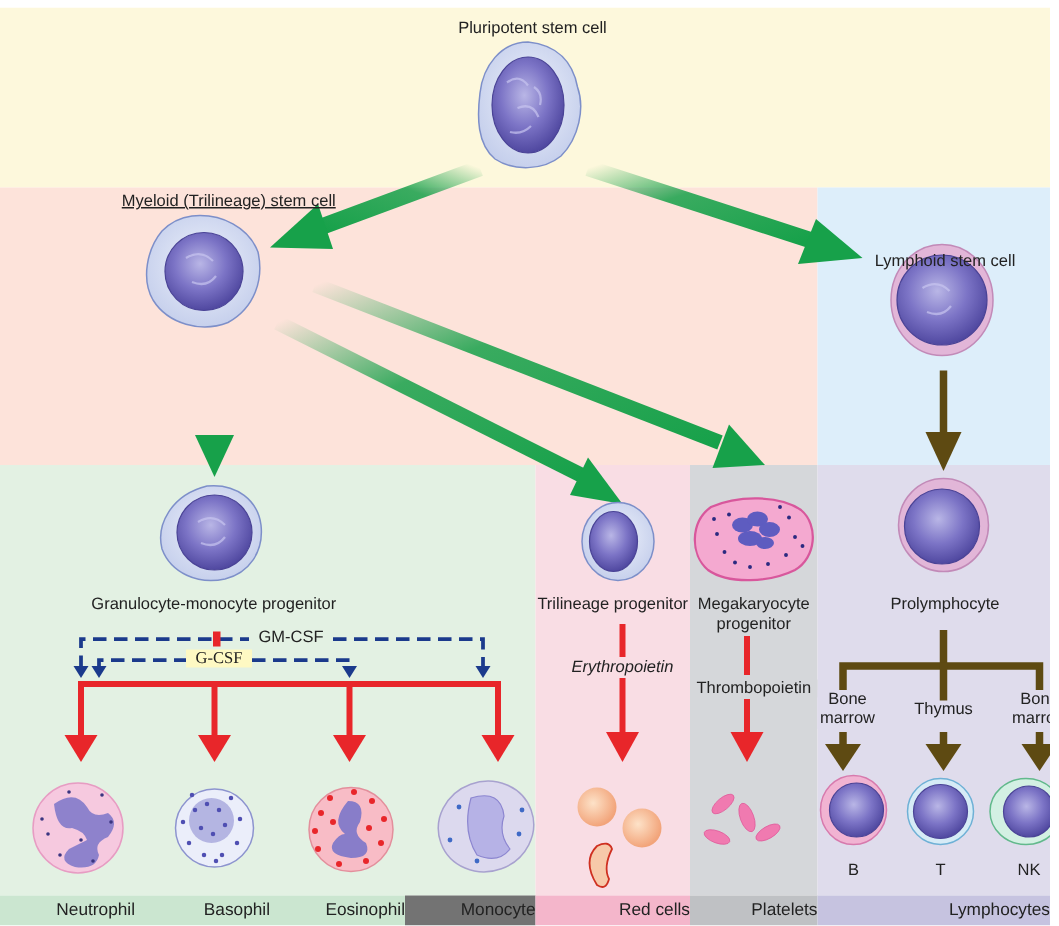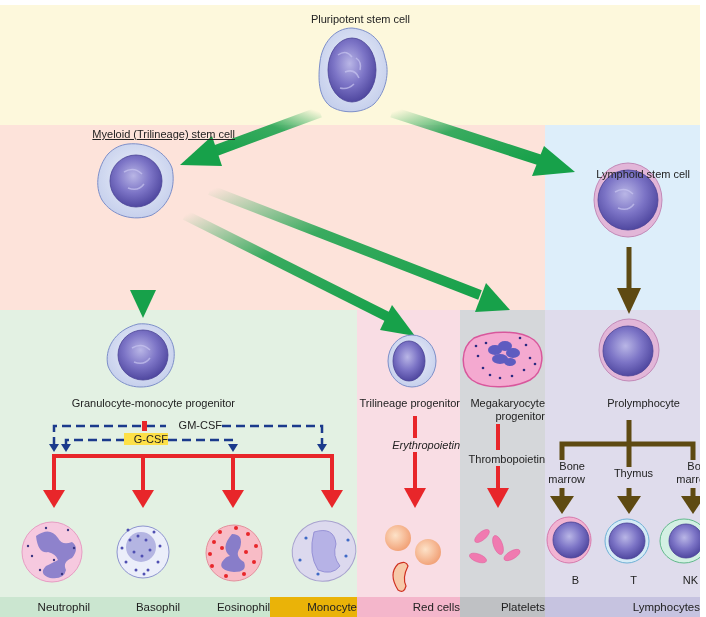--- a/index.html
+++ b/index.html
@@ -1,19 +1,19 @@
 <!DOCTYPE html>
 <html><head>
 <meta charset="utf-8">
 <style>
   html, body { margin:0; padding:0; background:#ffffff; }
   body { width:706px; height:617px; position:relative; overflow:hidden;
          font-family:"Liberation Sans", sans-serif; }
   .panel { position:absolute; }
-  .lbl { position:absolute; font-size:11px; color:#222; white-space:nowrap; text-align:right; }
+  .lbl { position:absolute; font-size:11px; color:#222; white-space:nowrap; text-align:center; }
   .lbl.multi { white-space:normal; line-height:13px; }
   .foot { position:absolute; font-size:11.5px; color:#222; display:flex; align-items:center; justify-content:flex-end; }
   svg.overlay { position:absolute; left:0; top:0; }
 </style>
 </head>
 <body>
 
 <div class="panel" style="left:0;top:5px;width:700px;height:120px;background:#fdf8dc;"></div>
 <div class="panel" style="left:0;top:125px;width:545px;height:185px;background:#fde3da;"></div>
 <div class="panel" style="left:545px;top:125px;width:155px;height:185px;background:#ddeefa;"></div>
@@ -24,21 +24,21 @@
 
 <div class="foot" style="left:0;top:597px;width:90px;height:20px;background:#cbe6d0;">
     <span>Neutrophil</span>
   </div>
 <div class="foot" style="left:90px;top:597px;width:90px;height:20px;background:#cbe6d0;">
     <span>Basophil</span>
   </div>
 <div class="foot" style="left:180px;top:597px;width:90px;height:20px;background:#cbe6d0;">
     <span>Eosinophil</span>
   </div>
-<div class="foot" style="left:270px;top:597px;width:87px;height:20px;background:#eab308;">
+<div class="foot" style="left:270px;top:597px;width:87px;height:20px;background:#737373;">
     <span>Monocyte</span>
   </div>
 <div class="foot" style="left:357px;top:597px;width:103px;height:20px;background:#f4b6cb;">
     <span>Red cells</span>
   </div>
 <div class="foot" style="left:460px;top:597px;width:85px;height:20px;background:#bfc1c4;">
     <span>Platelets</span>
   </div>
 <div class="foot" style="left:545px;top:597px;width:155px;height:20px;background:#c6c3e0;">
     <span>Lymphocytes</span>
@@ -311,21 +311,21 @@
 
 <div class="lbl" style="left:300px;top:13px;width:110px;">Pluripotent stem cell</div>
 <div class="lbl" style="left:70px;top:128px;width:165px;text-decoration:underline;">Myeloid (Trilineage) stem cell</div>
 <div class="lbl" style="left:570px;top:128px;width:120px;margin-top:40px;">Lymphoid stem cell</div>
 <div class="lbl" style="left:50px;top:397px;width:185px;">Granulocyte-monocyte progenitor</div>
 <div class="lbl" style="left:357px;top:397px;width:103px;">Trilineage progenitor</div>
 <div class="lbl multi" style="left:460px;top:397px;width:85px;">Megakaryocyte progenitor</div>
 <div class="lbl" style="left:580px;top:397px;width:100px;">Prolymphocyte</div>
 
 <div class="lbl" style="left:166px;top:419px;width:56px;background:#e3f1e3;">GM-CSF</div>
-<div class="lbl" style="left:124px;top:433px;width:44px;background:#fde047;">G-CSF</div>
+<div class="lbl" style="left:124px;top:433px;width:44px;background:#fef9c3;font-family:Liberation Serif, serif;">G-CSF</div>
 <div class="lbl" style="left:370px;top:439px;width:90px;background:#f9dde4;font-style:italic;">Erythropoietin</div>
 <div class="lbl" style="left:460px;top:453px;width:85px;background:#d5d7da;">Thrombopoietin</div>
 
 <div class="lbl multi" style="left:545px;top:460px;width:40px;background:#dfdcec;">Bone marrow</div>
 <div class="lbl" style="left:605px;top:467px;width:48px;background:#dfdcec;">Thymus</div>
 <div class="lbl multi" style="left:673px;top:460px;width:40px;background:#dfdcec;">Bone marrow</div>
 
 <div class="lbl" style="left:559px;top:574px;width:20px;">B</div>
 <div class="lbl" style="left:617px;top:574px;width:20px;">T</div>
 <div class="lbl" style="left:674px;top:574px;width:24px;">NK</div>

